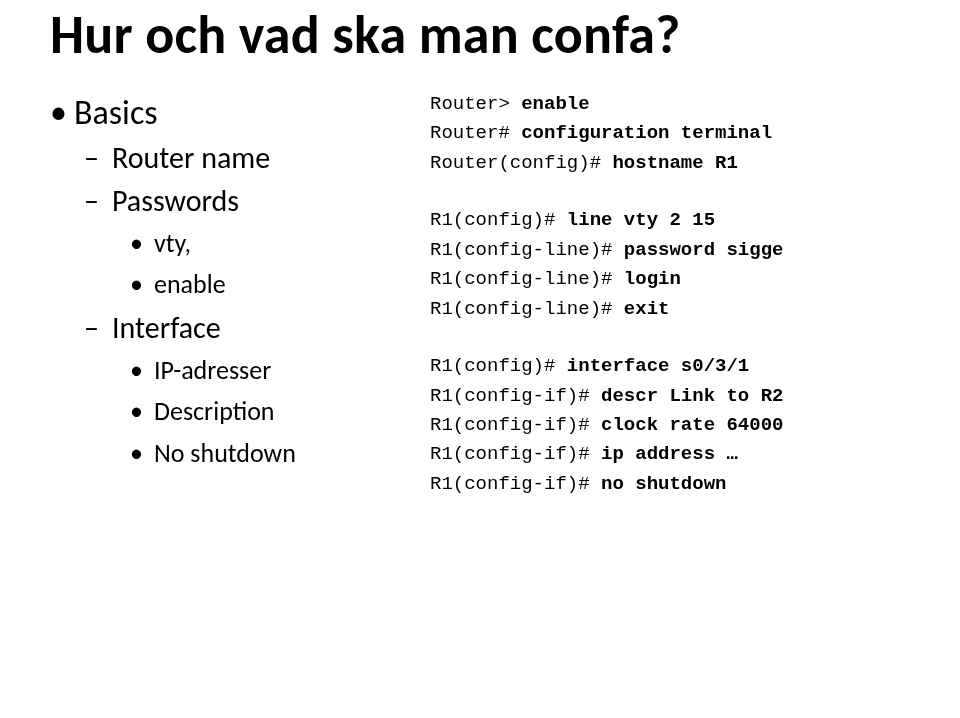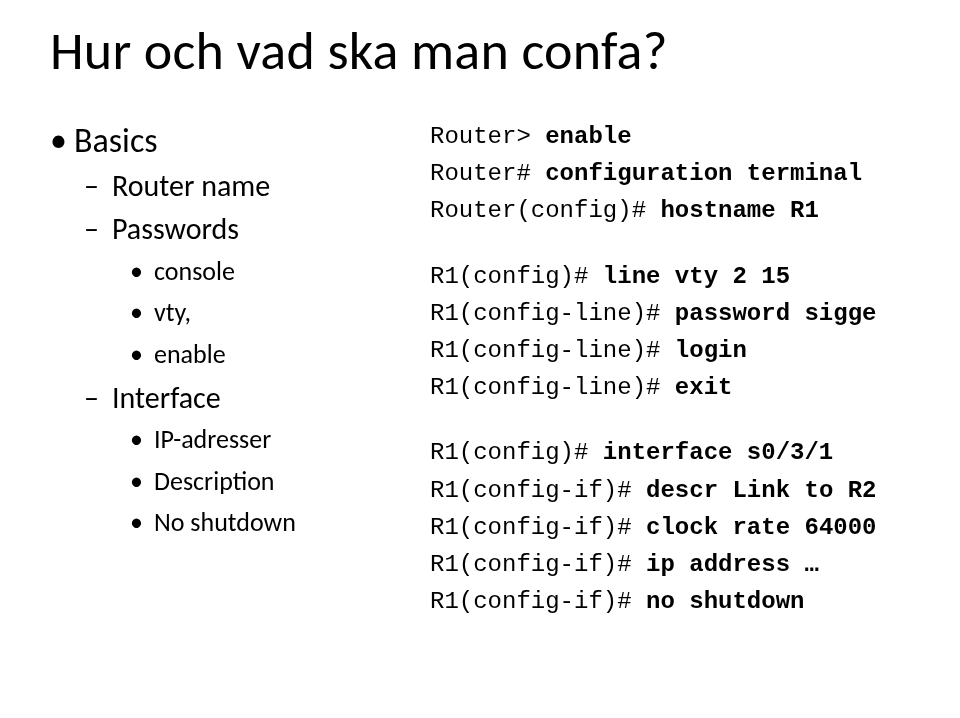--- a/index.html
+++ b/index.html
@@ -14,28 +14,28 @@
   }
   .slide {
     position: relative;
     width: 960px;
     height: 718px;
     box-sizing: border-box;
     padding: 0 18px 0 50px;
   }
   .title {
     font-size: 54px;
-    font-weight: 400;
+    font-weight: 700;
     margin: 0;
-    padding-top: 18px;
+    padding-top: 2px;
     letter-spacing: 0.2px;
   }
   .columns {
     display: flex;
-    margin-top: 34px;
+    margin-top: 22px;
   }
   .left {
     width: 370px;
     flex: 0 0 auto;
   }
   .right {
     flex: 1 1 auto;
     padding-left: 10px;
   }
   .bullets {
@@ -77,21 +77,21 @@
   }
   .l3::before {
     content: "•";
     position: absolute;
     left: 80px;
     top: 0;
     font-size: 26px;
   }
   .term {
     font-family: "Courier New", Courier, monospace;
-    font-size: 24px;
+    font-size: 19px;
     line-height: 1.55;
     white-space: pre;
     margin: 0;
   }
   .term .prompt { font-weight: normal; }
   .term .cmd { font-weight: bold; }
   .blk { margin-bottom: 28px; }
   .blk:last-child { margin-bottom: 0; }
 </style>
 </head>
@@ -100,21 +100,20 @@
 <div class="slide">
   <h1 class="title">Hur och vad ska man confa?</h1>
 
   <div class="columns">
 
     <div class="left">
       <ul class="bullets">
         <li class="l1">Basics</li>
         <li class="l2">Router name</li>
         <li class="l2">Passwords</li>
-        <li class="l3">console</li>
         <li class="l3">vty,</li>
         <li class="l3">enable</li>
         <li class="l2">Interface</li>
         <li class="l3">IP-adresser</li>
         <li class="l3">Description</li>
         <li class="l3">No shutdown</li>
       </ul>
     </div>
 
     <div class="right">

